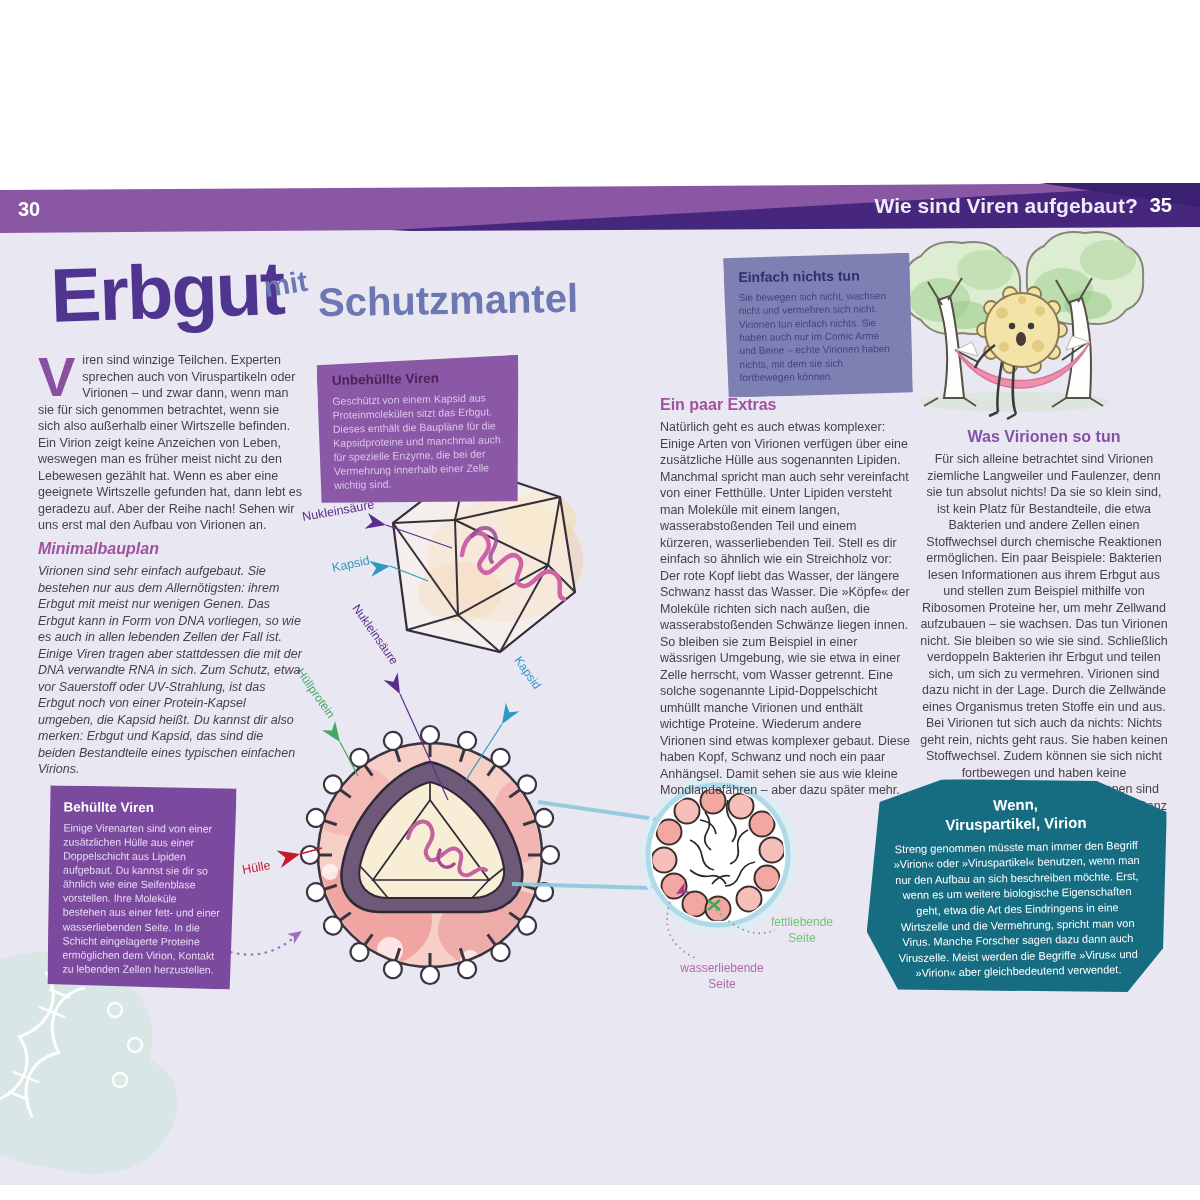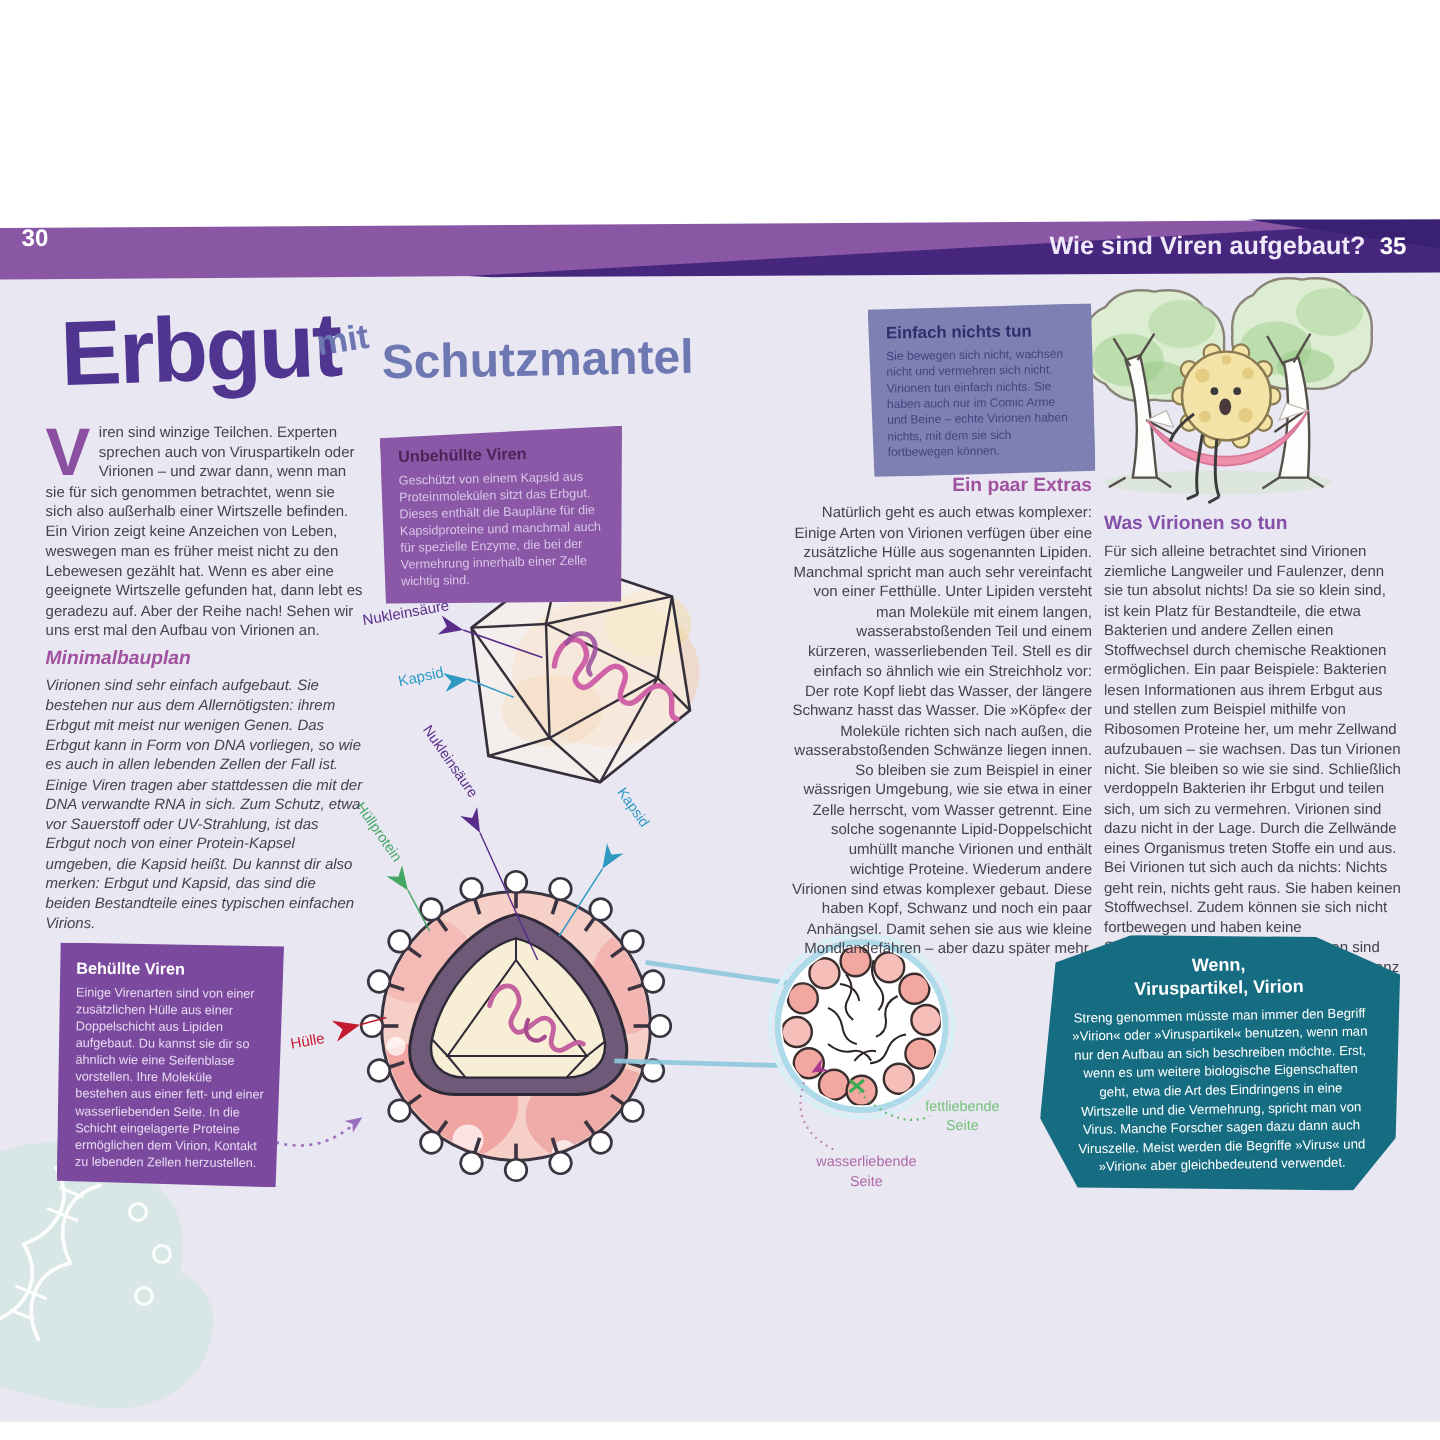--- a/index.html
+++ b/index.html
@@ -278,22 +278,22 @@
       <ellipse cx="1021" cy="339" rx="5" ry="7" fill="#4a3a3a"></ellipse>
       <g stroke="#3b3b3b" stroke-width="2.5" fill="none">
         <path d="M1002,362 C998,385 996,400 998,412 M998,412 l-9,4"></path>
         <path d="M1014,366 C1012,390 1012,404 1016,414 M1016,414 l-9,5"></path>
         <path d="M995,345 C985,352 978,360 975,368"></path>
       </g>
     </g>
   </g>
 </svg>
 
-<div class="abs z2 band-num" style="left:18px;top:188px;">30</div>
-<div class="abs z2" style="right:28px;top:194px;display:flex;gap:12px;align-items:center;">
+<div class="abs z2 band-num" style="left:18px;top:198px;">30</div>
+<div class="abs z2" style="right:28px;top:194px;display:flex;gap:12px;align-items:flex-start;">
   <span class="band-title">Wie sind Viren aufgebaut?</span>
   <span class="band-num">35</span>
 </div>
 
 <div class="abs z2 t-main" style="left:52px;top:258px;">Erbgut</div>
 <div class="abs z2 t-mit" style="left:264px;top:268px;">mit</div>
 <div class="abs z2 t-rest" style="left:318px;top:278px;">Schutzmantel</div>
 
 <div class="abs z2 col" style="left:38px;top:352px;width:266px;">
   <span class="dropcap">V</span><span>iren sind winzige Teilchen. Experten sprechen auch von Viruspartikeln oder Virionen – und zwar dann, wenn man sie für sich genommen betrachtet, wenn sie sich also außerhalb einer Wirtszelle befinden. Ein Virion zeigt keine Anzeichen von Leben, weswegen man es früher meist nicht zu den Lebewesen gezählt hat. Wenn es aber eine geeignete Wirtszelle gefunden hat, dann lebt es geradezu auf. Aber der Reihe nach! Sehen wir uns erst mal den Aufbau von Virionen an.</span>
@@ -312,26 +312,26 @@
 <div class="abs z2 ibox box-behu" style="left:48px;top:786px;width:158px;">
   <h4>Behüllte Viren</h4>
   <div class="bt">Einige Virenarten sind von einer zusätzlichen Hülle aus einer Doppelschicht aus Lipiden aufgebaut. Du kannst sie dir so ähnlich wie eine Seifenblase vorstellen. Ihre Moleküle bestehen aus einer fett- und einer wasserliebenden Seite. In die Schicht eingelagerte Proteine ermöglichen dem Virion, Kontakt zu lebenden Zellen herzustellen.</div>
 </div>
 
 <div class="abs z2 ibox box-nix" style="left:724px;top:254px;width:158px;">
   <h4>Einfach nichts tun</h4>
   <div class="bt">Sie bewegen sich nicht, wachsen nicht und vermehren sich nicht. Virionen tun einfach nichts. Sie haben auch nur im Comic Arme und Beine – echte Virionen haben nichts, mit dem sie sich fortbewegen können.</div>
 </div>
 
-<div class="abs z2" style="left:660px;top:396px;width:250px;text-align:right;">
+<div class="abs z2" style="left:660px;top:396px;width:250px;">
   <h3 class="h-mag">Ein paar Extras</h3>
   <div class="col">Natürlich geht es auch etwas komplexer: Einige Arten von Virionen verfügen über eine zusätzliche Hülle aus sogenannten Lipiden. Manchmal spricht man auch sehr vereinfacht von einer Fetthülle. Unter Lipiden versteht man Moleküle mit einem langen, wasserabstoßenden Teil und einem kürzeren, wasserliebenden Teil. Stell es dir einfach so ähnlich wie ein Streichholz vor: Der rote Kopf liebt das Wasser, der längere Schwanz hasst das Wasser. Die »Köpfe« der Moleküle richten sich nach außen, die wasserabstoßenden Schwänze liegen innen. So bleiben sie zum Beispiel in einer wässrigen Umgebung, wie sie etwa in einer Zelle herrscht, vom Wasser getrennt. Eine solche sogenannte Lipid-Doppelschicht umhüllt manche Virionen und enthält wichtige Proteine. Wiederum andere Virionen sind etwas komplexer gebaut. Diese haben Kopf, Schwanz und noch ein paar Anhängsel. Damit sehen sie aus wie kleine Mondlandefähren – aber dazu später mehr.</div>
 </div>
 
-<div class="abs z2" style="left:920px;top:428px;width:248px;">
+<div class="abs z2" style="left:920px;top:428px;width:248px;text-align:center;">
   <h3 class="h-vio">Was Virionen so tun</h3>
   <div class="col">Für sich alleine betrachtet sind Virionen ziemliche Langweiler und Faulenzer, denn sie tun absolut nichts! Da sie so klein sind, ist kein Platz für Bestandteile, die etwa Bakterien und andere Zellen einen Stoffwechsel durch chemische Reaktionen ermöglichen. Ein paar Beispiele: Bakterien lesen Informationen aus ihrem Erbgut aus und stellen zum Beispiel mithilfe von Ribosomen Proteine her, um mehr Zellwand aufzubauen – sie wachsen. Das tun Virionen nicht. Sie bleiben so wie sie sind. Schließlich verdoppeln Bakterien ihr Erbgut und teilen sich, um sich zu vermehren. Virionen sind dazu nicht in der Lage. Durch die Zellwände eines Organismus treten Stoffe ein und aus. Bei Virionen tut sich auch da nichts: Nichts geht rein, nichts geht raus. Sie haben keinen Stoffwechsel. Zudem können sie sich nicht fortbewegen und haben keine Sinnesorgane. Kurz gesagt: Virionen sind einfach keine Zellen – sie sind anders. Ganz anders!</div>
 </div>
 
 <div class="abs z2 box-teal" style="left:866px;top:778px;width:250px;">
   <h4>
     <span>Wenn,</span><br>
     <span>Viruspartikel, Virion</span>
   </h4>
   <div>Streng genommen müsste man immer den Begriff »Virion« oder »Viruspartikel« benutzen, wenn man nur den Aufbau an sich beschreiben möchte. Erst, wenn es um weitere biologische Eigenschaften geht, etwa die Art des Eindringens in eine Wirtszelle und die Vermehrung, spricht man von Virus. Manche Forscher sagen dazu dann auch Viruszelle. Meist werden die Begriffe »Virus« und »Virion« aber gleichbedeutend verwendet.</div>

